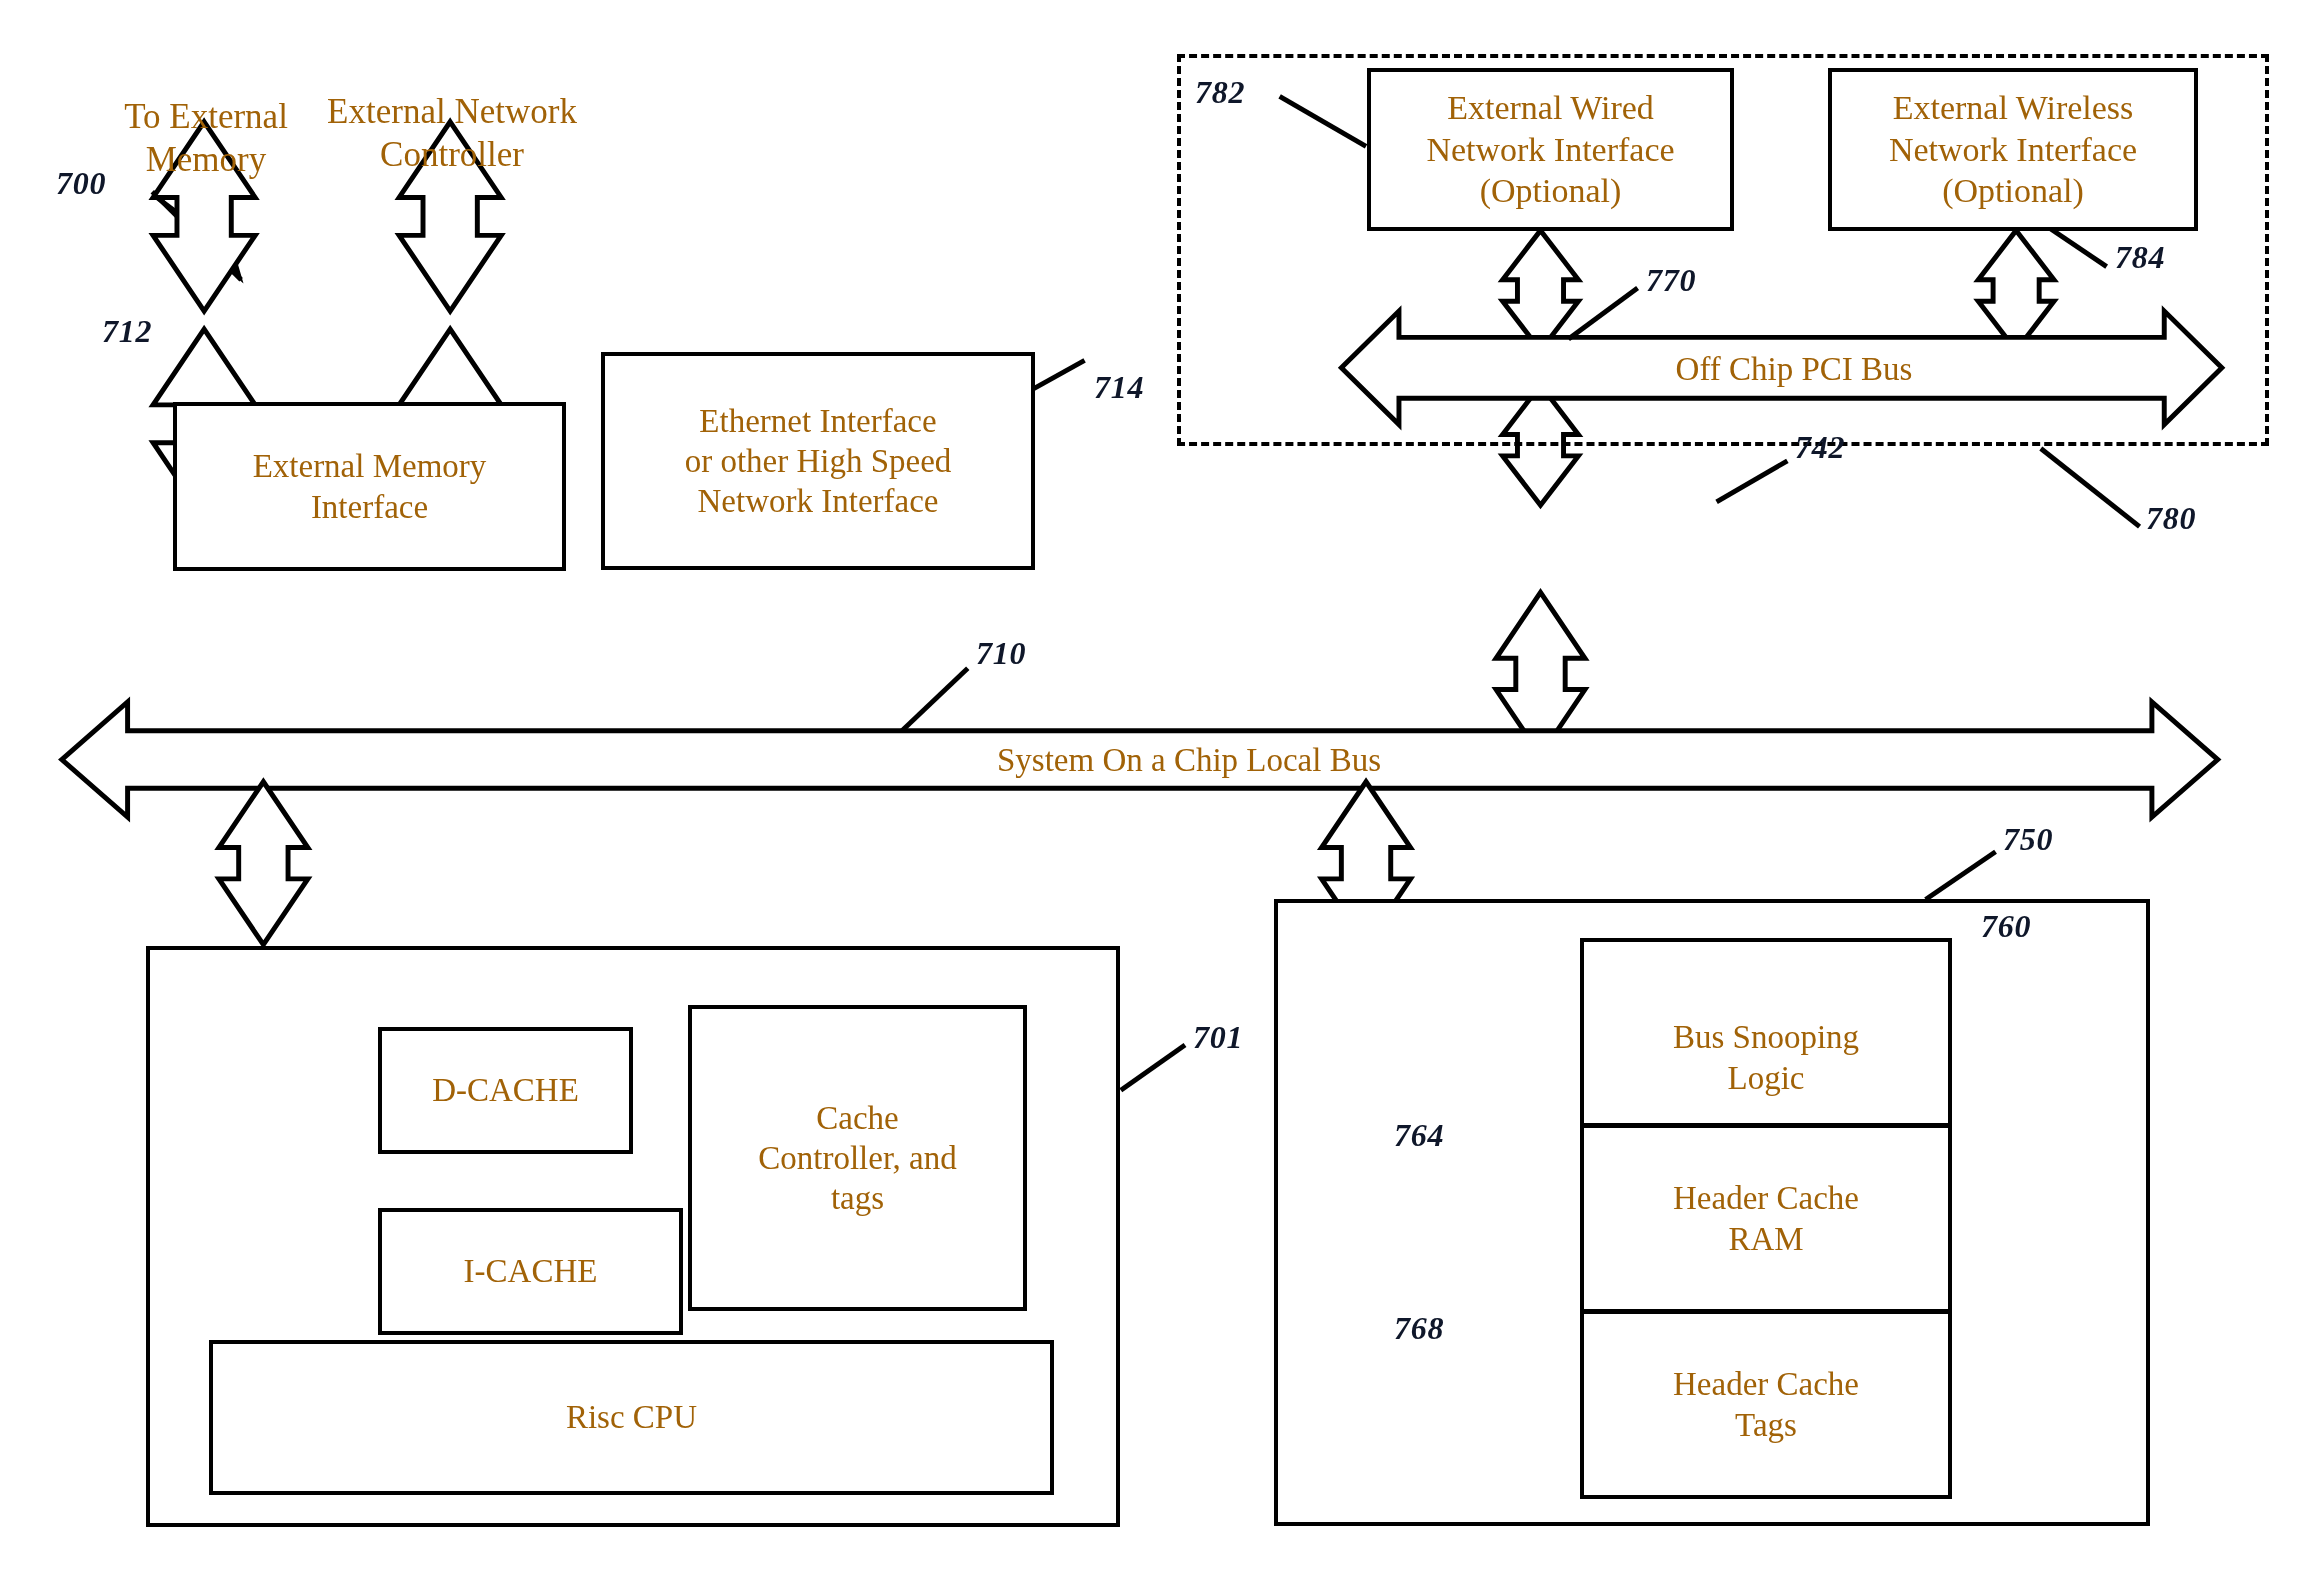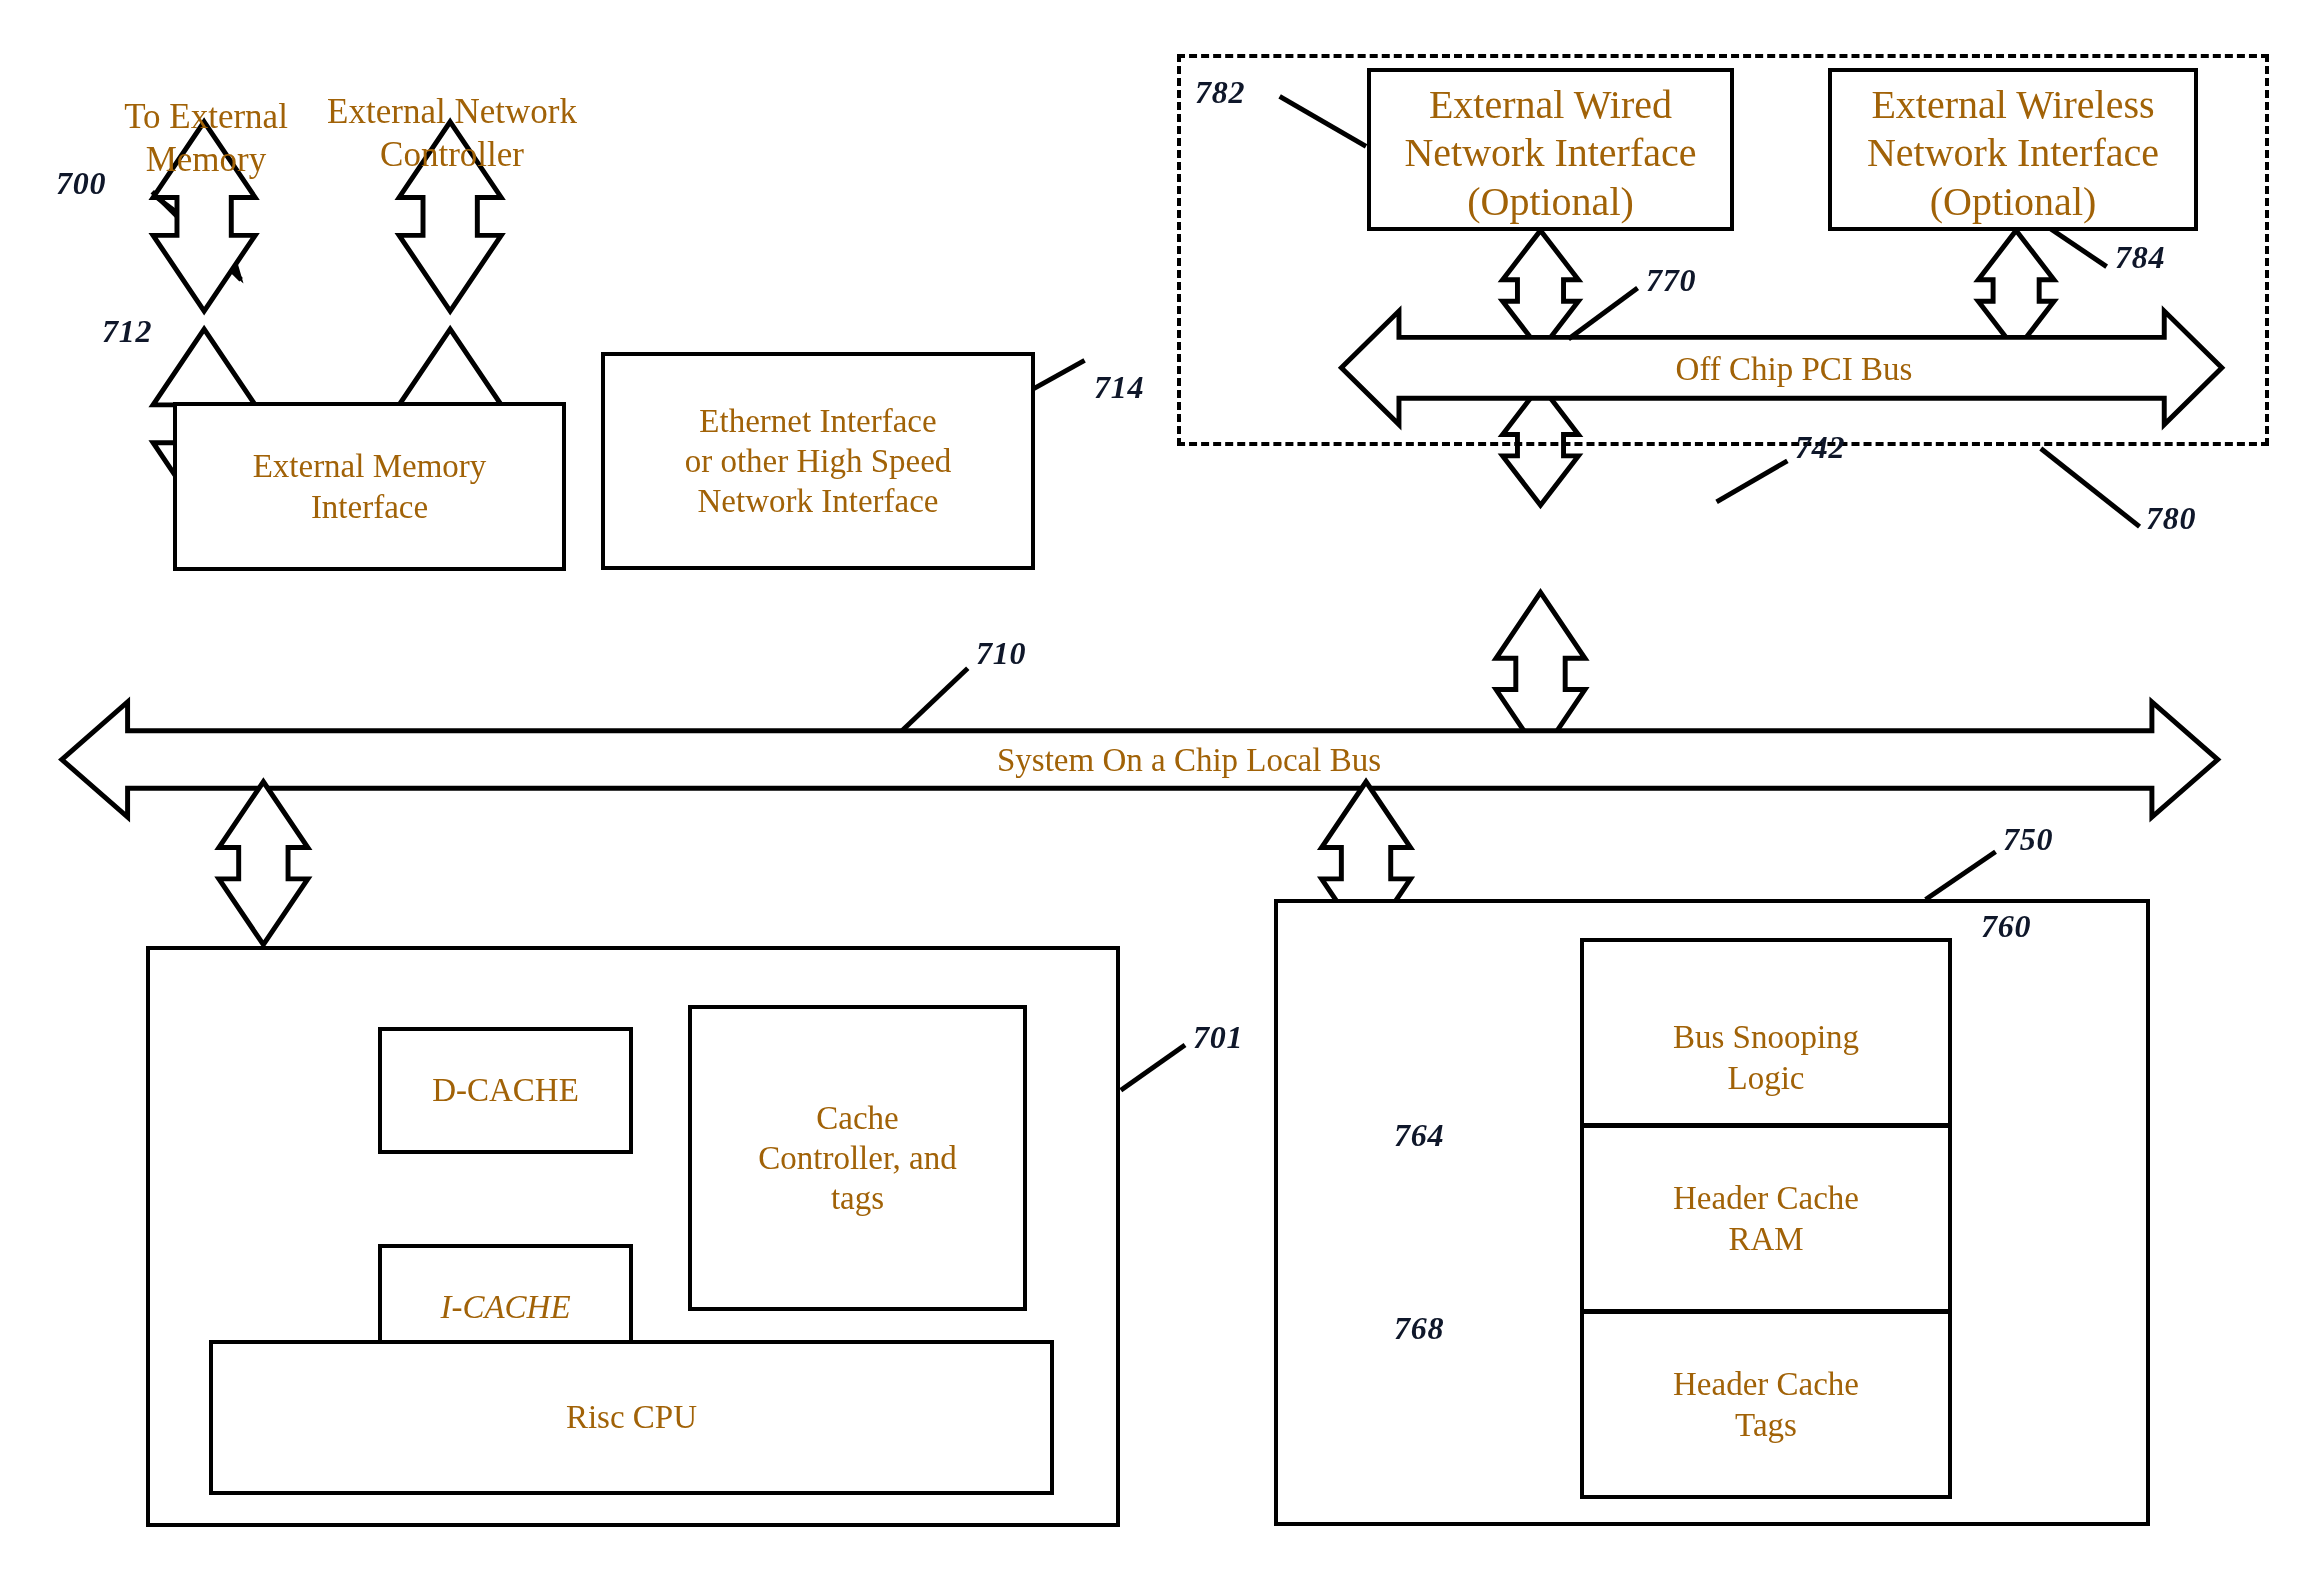--- a/index.html
+++ b/index.html
@@ -32,21 +32,21 @@
     justify-content: center;
     text-align: center;
     color: #a16207;
     line-height: 1.22;
     box-sizing: border-box;
   }
   .tb span { display: block; width: 100%; }
 
   
   .boxlabel { font-size: 33px; }
-  .boxlabel-sm { font-size: 40px; align-items: flex-end; }
+  .boxlabel-sm { font-size: 34px; }
   .buslabel { font-size: 33px; }
   .freelabel { font-size: 35px; }
 
   
   .ref {
     position: absolute;
     font-family: "Liberation Serif", "DejaVu Serif", serif;
     font-style: italic;
     font-weight: 700;
     font-size: 32px;
@@ -216,21 +216,21 @@
 
 
   <div class="box" style="left:146px; top:946px; width:974px; height:581px;"></div>
 
   <div class="box" style="left:378px; top:1027px; width:255px; height:127px;">
     <div class="tb boxlabel" style="left:0; top:0; width:100%; height:100%;">
       <span>D-CACHE</span>
     </div>
   </div>
 
-  <div class="box" style="left:378px; top:1244px; width:255px; height:127px;font-style:italic;">
+  <div class="box" style="left:378px; top:1208px; width:305px; height:127px;">
     <div class="tb boxlabel" style="left:0; top:0; width:100%; height:100%;">
       <span>I-CACHE</span>
     </div>
   </div>
 
   <div class="box" style="left:688px; top:1005px; width:339px; height:306px;">
     <div class="tb boxlabel" style="left:0; top:0; width:100%; height:100%;">
       <span>
         <span>Cache</span>
         <span>Controller, and</span>

